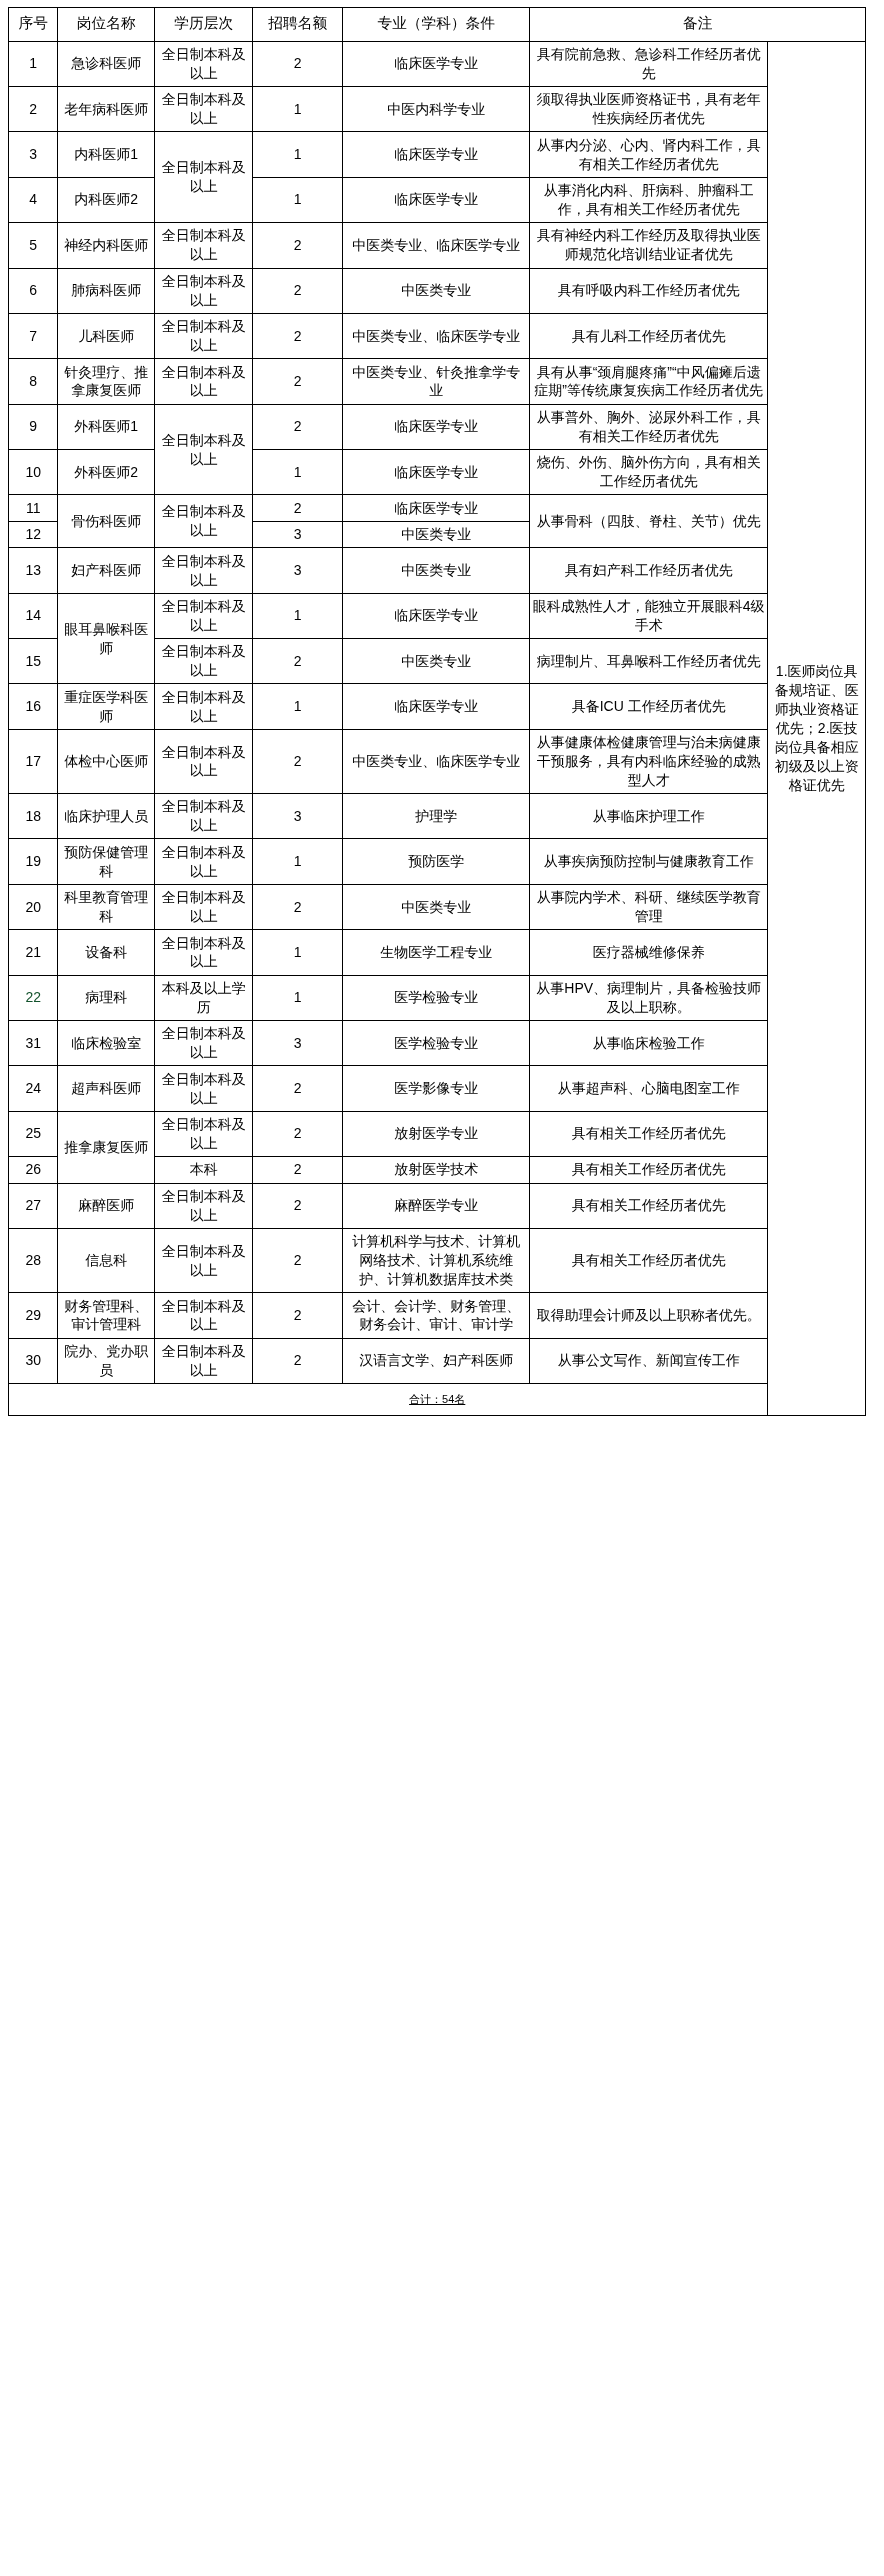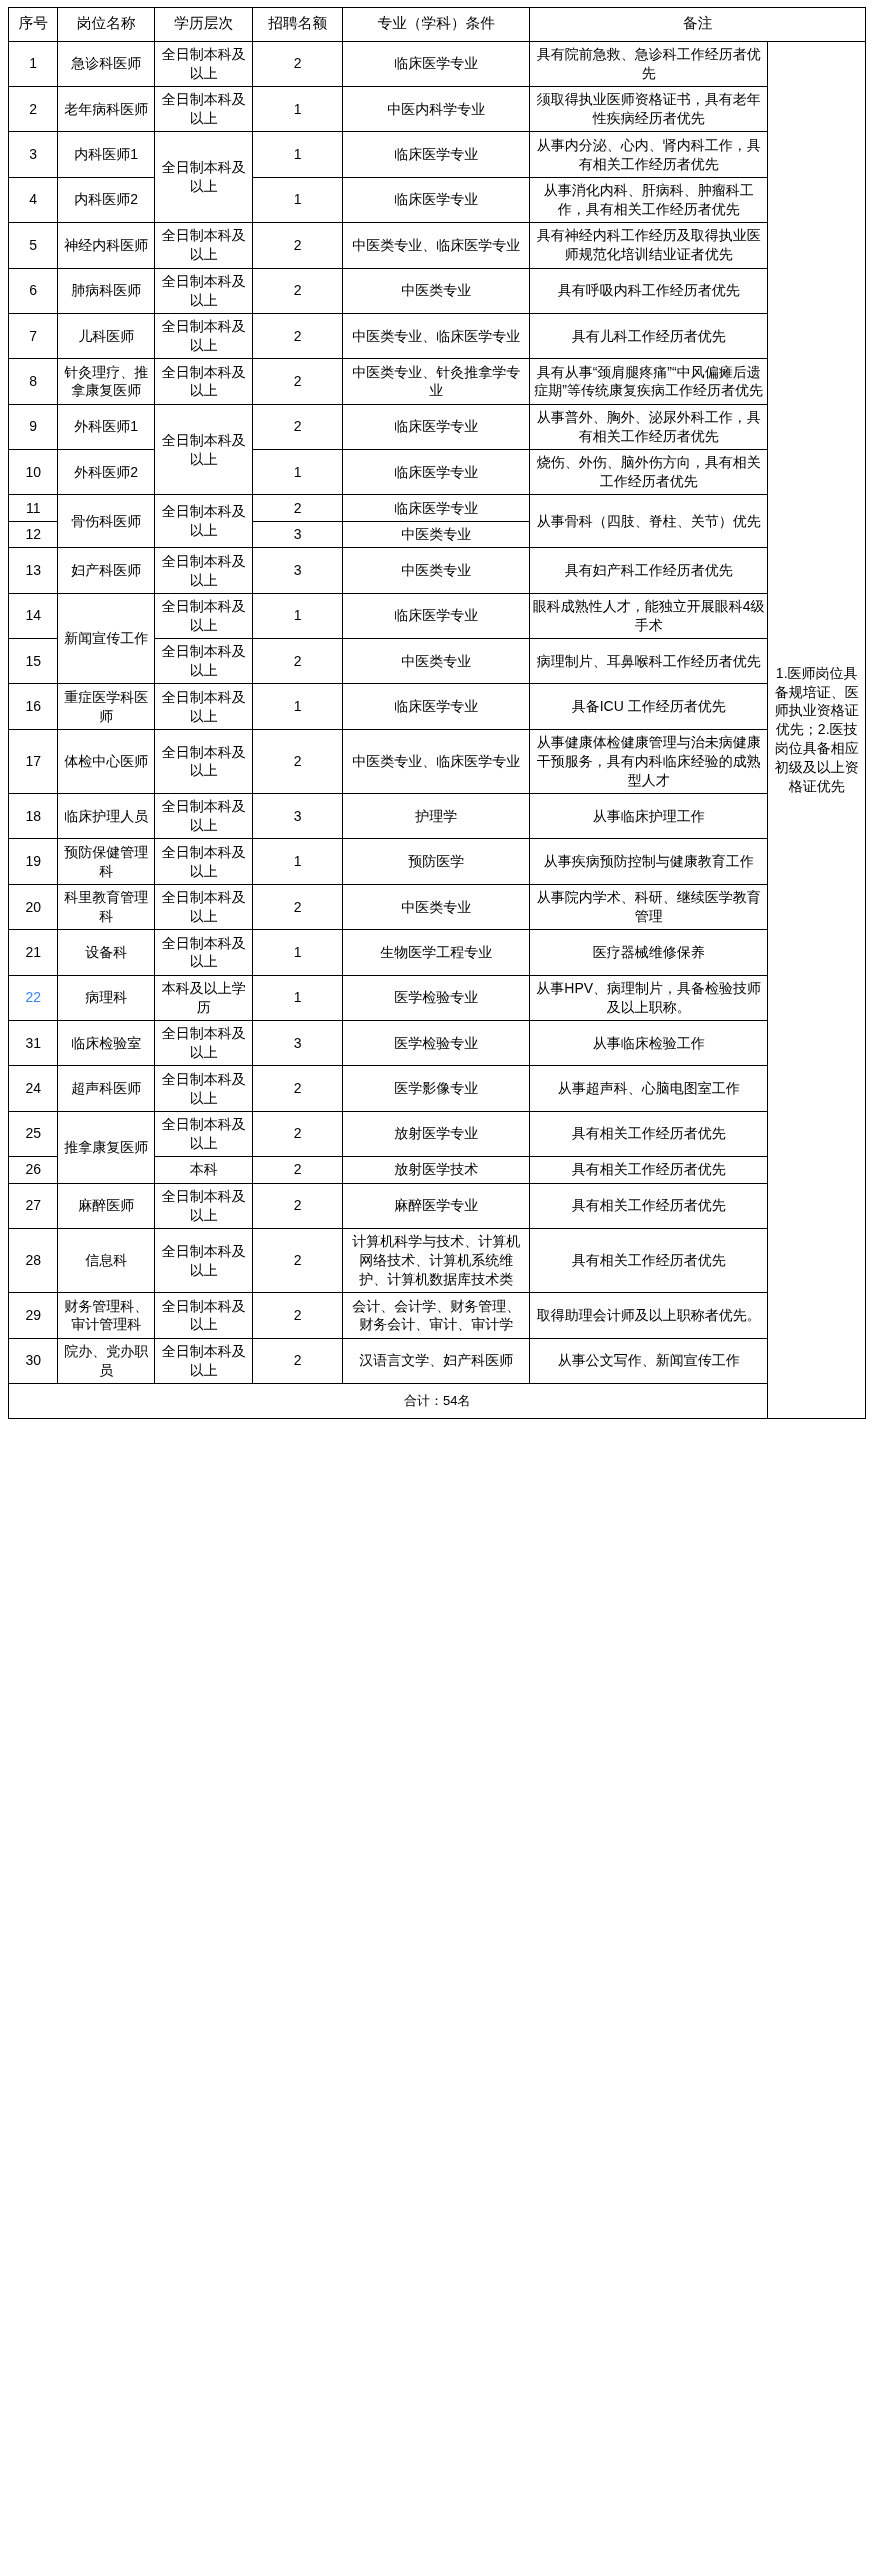--- a/index.html
+++ b/index.html
@@ -54,25 +54,26 @@
   }
   td.note-cell {
     text-align: left;
     padding-left: 6.6px;
     padding-right: 4.9px;
     vertical-align: middle;
     font-size: 13.5px;
     line-height: 1.5;
   }
   td.row-no-orange {
-    color: #3b82f6;
+    color: #14532d;
   }
   tr.total-row td {
-    font-size: 13px;
+    font-size: 11px;
     padding: 8.2px 3.3px;
+    text-decoration: underline;
   }
 </style>
 </head>
 <body>
 
 <div class="page">
   <table class="recruit">
     <colgroup>
       <col class="col-no">
       <col class="col-post">
@@ -202,21 +203,21 @@
         <td>13</td>
         <td>妇产科医师</td>
         <td>全日制本科及以上</td>
         <td>3</td>
         <td>中医类专业</td>
         <td class="remark-cell">具有妇产科工作经历者优先</td>
       </tr>
 
       <tr>
         <td>14</td>
-        <td rowspan="2">新闻宣传工作</td>
+        <td rowspan="2">眼耳鼻喉科医师</td>
         <td>全日制本科及以上</td>
         <td>1</td>
         <td>临床医学专业</td>
         <td class="remark-cell">眼科成熟性人才，能独立开展眼科4级手术</td>
       </tr>
 
       <tr>
         <td>15</td>
         <td>全日制本科及以上</td>
         <td>2</td>

